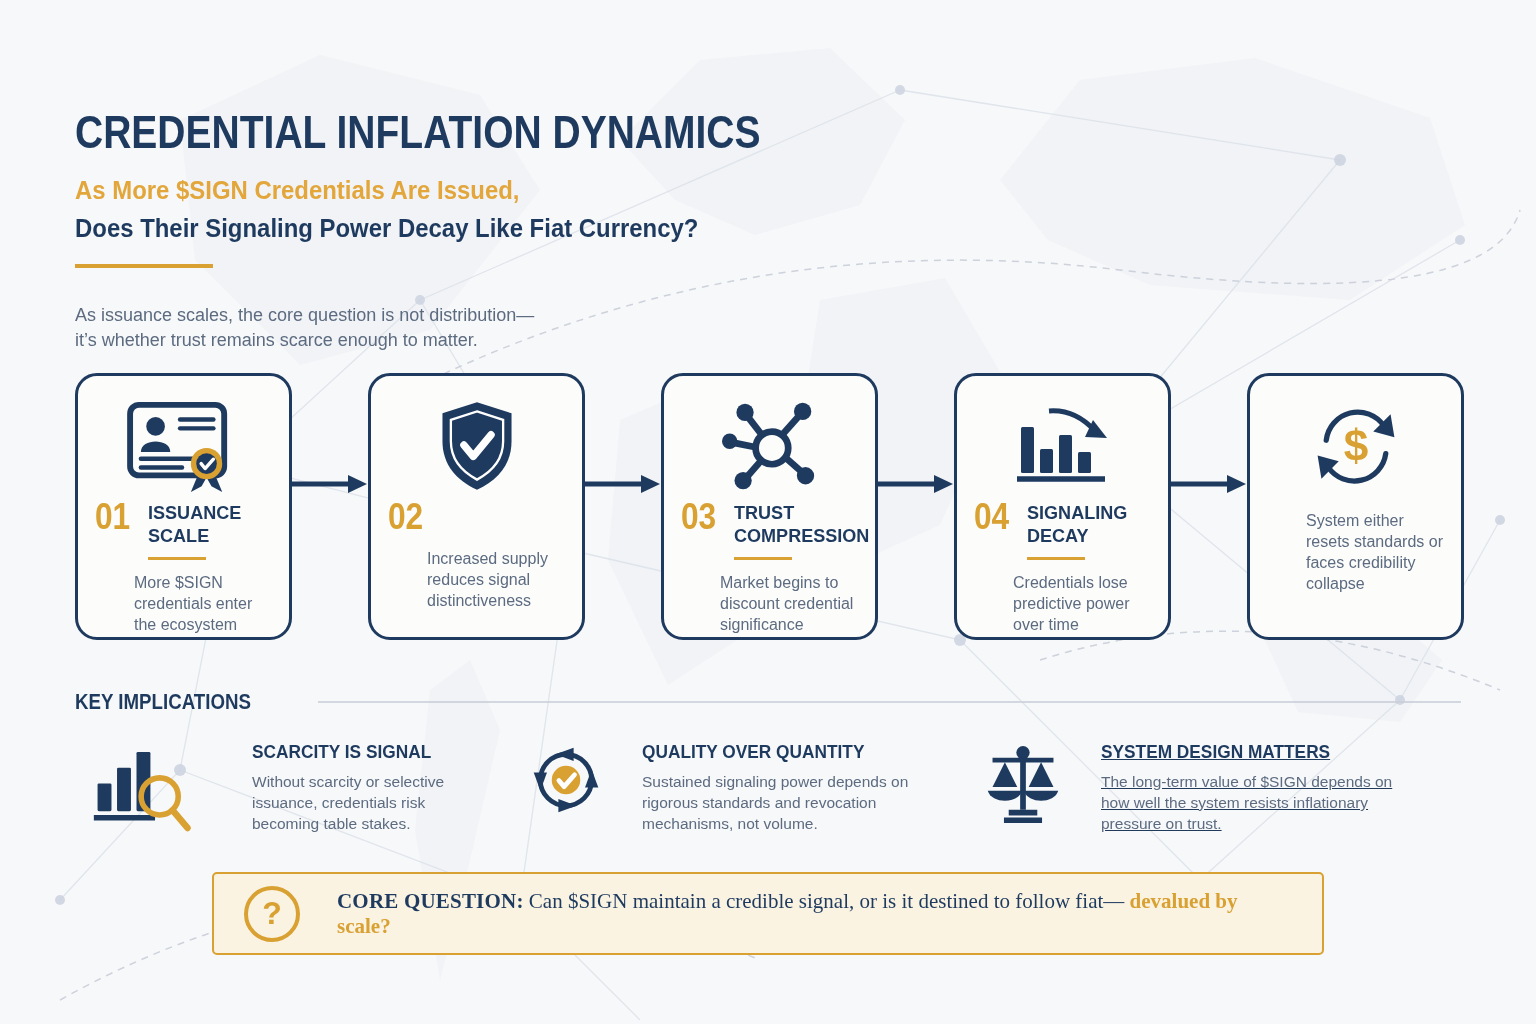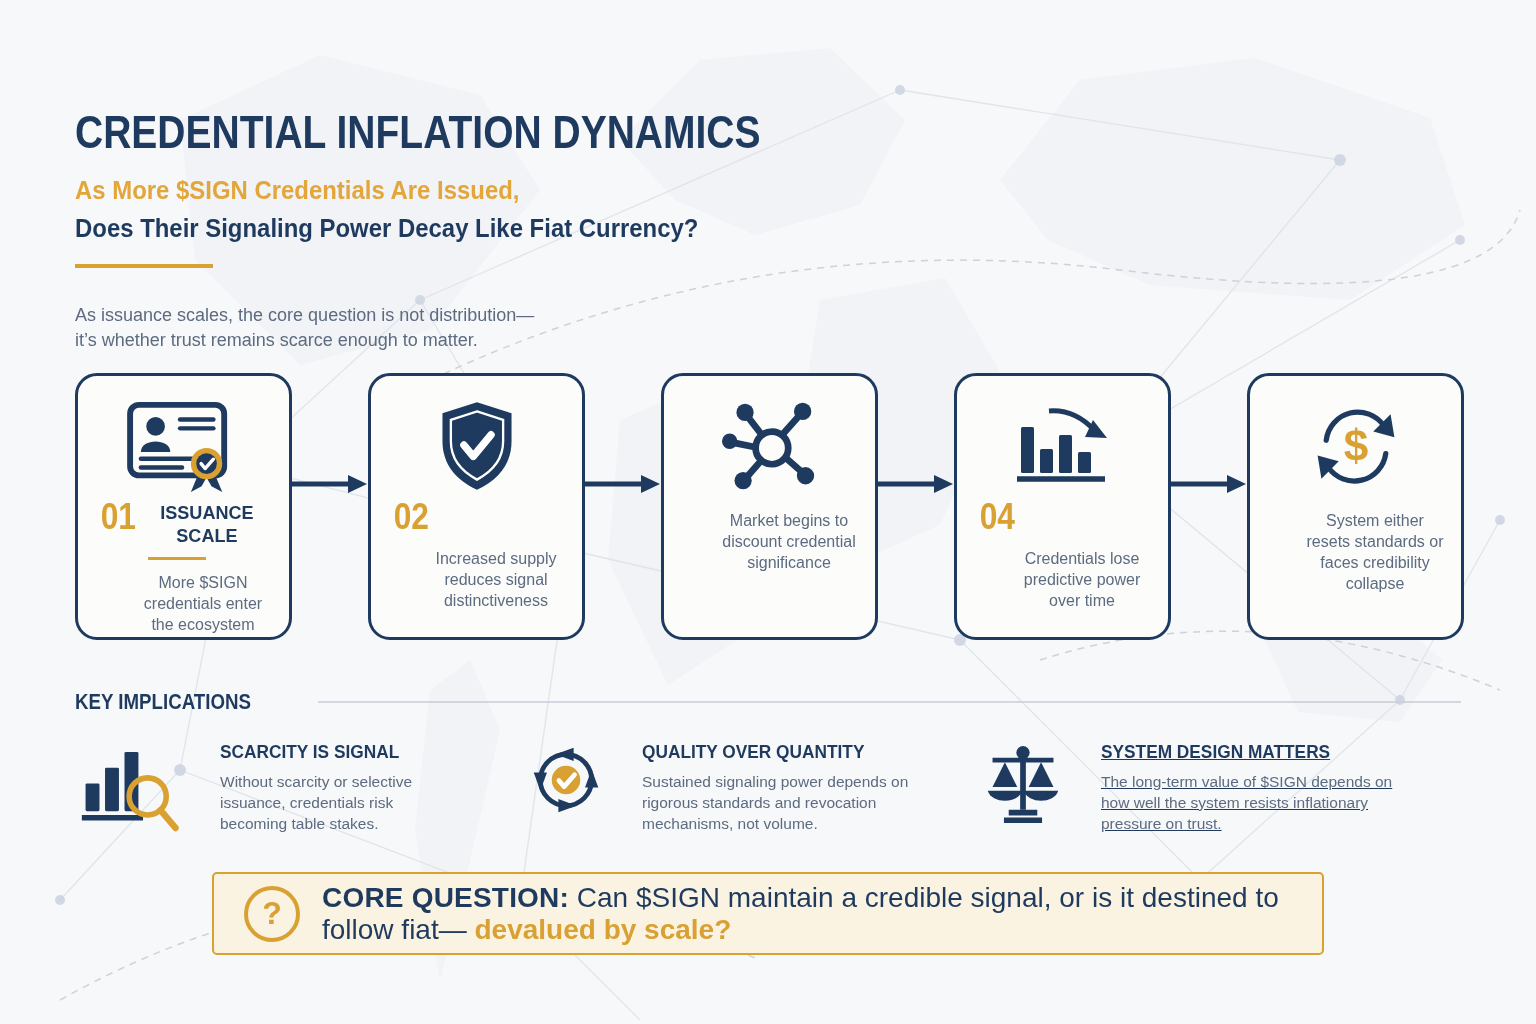--- a/index.html
+++ b/index.html
@@ -44,21 +44,21 @@
   .intro{margin-top:35px;font-size:18px;line-height:25px;color:var(--body);}
 
   
   .steps{left:75px;top:373px;width:1387px;height:267px;display:flex;justify-content:space-between;align-items:stretch;}
   .step-card{
     width:217px;height:267px;background:var(--card-bg);
     border:3px solid var(--navy);border-radius:22px;
     display:flex;flex-direction:column;flex:0 0 auto;
   }
   .card-icon{height:104px;margin-top:18px;display:flex;align-items:center;justify-content:center;}
-  .card-text{padding:0 17px;text-align:center;}
+  .card-text{padding:0 17px;}
   .title-row{display:flex;align-items:flex-start;}
   .step-num{
     font-size:36px;font-weight:bold;color:var(--gold);line-height:38px;
     width:53px;flex:0 0 auto;transform:scaleX(0.88);transform-origin:left center;
   }
   .titlewrap{padding-top:3px;width:145px;}
   .step-title{font-size:19px;font-weight:bold;color:var(--navy);line-height:23px;
     transform:scaleX(0.95);transform-origin:left center;}
   .step-divider{margin-top:10px;width:58px;height:3px;background:var(--gold);}
   .step-desc{margin-top:12px;font-size:16px;line-height:21px;color:var(--body);margin-left:39px;}
@@ -70,36 +70,36 @@
     font-size:22px;font-weight:bold;color:var(--navy);white-space:nowrap;
     transform:scaleX(0.85);transform-origin:left center;
   }
   .imp-line{flex:1;height:2px;background:var(--line);margin-left:-8px;opacity:.8;}
   .imp-item{display:flex;align-items:flex-start;}
   .imp-item .imp-icon{flex:0 0 auto;}
   .imp-text{margin-left:38px;}
   .imp-title{font-size:18px;font-weight:bold;color:var(--navy);
     transform:scaleX(0.96);transform-origin:left center;white-space:nowrap;}
   .imp-desc{margin-top:8px;font-size:15.5px;line-height:21px;color:var(--body);}
-  .imp-1{left:80px;top:742px;}   .imp-1 .imp-desc{width:235px;}
+  .imp-1{left:92px;top:742px;gap:20px;}   .imp-1 .imp-desc{width:235px;}
   .imp-2{left:528px;top:742px;}  .imp-2 .imp-desc{width:292px;}
   .imp-3{left:983px;top:742px;text-decoration:underline;}  .imp-3 .imp-desc{width:305px;}
 
   
   .core-box{
     left:212px;top:872px;width:1112px;height:83px;
     background:var(--cream);border:2px solid var(--gold);border-radius:5px;
     display:flex;align-items:center;padding:0 30px;
   }
   .q-circle{
     width:56px;height:56px;border:4px solid var(--gold);border-radius:50%;
     display:flex;align-items:center;justify-content:center;
     color:var(--gold);font-size:32px;font-weight:bold;flex:0 0 auto;
   }
-  .core-text{margin-left:22px;font-size:28px;color:var(--navy);}
+  .core-text{margin-left:37px;font-size:21px;color:var(--navy);font-family:Liberation Serif, serif;}
   .core-label{font-weight:bold;letter-spacing:.2px;}
   .core-q{font-weight:500;}
   .core-highlight{color:var(--gold);font-weight:bold;}
 </style>
 </head>
 <body>
 
 <svg class="bg-decor" width="1536" height="1024" viewBox="0 0 1536 1024">
   <g fill="#EDEFF4" stroke="none" opacity="0.55">
     <polygon points="180,120 320,55 480,95 540,190 430,330 300,365 195,260"></polygon>
@@ -224,20 +224,27 @@
         <g fill="#1E3A5F">
           <circle cx="29" cy="15" r="9"></circle>
           <circle cx="89" cy="14" r="9"></circle>
           <circle cx="13" cy="45" r="8"></circle>
           <circle cx="27" cy="86" r="9"></circle>
           <circle cx="92" cy="81" r="9"></circle>
         </g>
       </svg>
     </div>
     <div class="card-text">
+      <div class="title-row">
+        <div class="step-num">03</div>
+        <div class="titlewrap">
+          <div class="step-title">TRUST COMPRESSION</div>
+          <div class="step-divider"></div>
+        </div>
+      </div>
       <div class="step-desc">Market begins to discount credential significance</div>
     </div>
   </div>
 
   <div class="flow-arrow">
     <svg width="76" height="22" viewBox="0 0 76 22">
         <line x1="0" y1="11" x2="57" y2="11" stroke="#1E3A5F" stroke-width="5"></line>
         <polygon points="56,2 75,11 56,20" fill="#1E3A5F"></polygon>
       </svg>
   </div>
@@ -252,20 +259,24 @@
           <rect x="65" y="47" width="13" height="21" rx="1.5"></rect>
         </g>
         <line x1="4" y1="74" x2="92" y2="74" stroke="#1E3A5F" stroke-width="5.5"></line>
         <path d="M36 6 Q62 4 82 26" stroke="#1E3A5F" stroke-width="5" fill="none"></path>
         <polygon points="80,15 94,33 72,32" fill="#1E3A5F"></polygon>
       </svg>
     </div>
     <div class="card-text">
       <div class="title-row">
         <div class="step-num">04</div>
+        <div class="titlewrap">
+          <div class="step-title">SIGNALING DECAY</div>
+          <div class="step-divider"></div>
+        </div>
       </div>
       <div class="step-desc">Credentials lose predictive power over time</div>
     </div>
   </div>
 
   <div class="flow-arrow">
     <svg width="76" height="22" viewBox="0 0 76 22">
         <line x1="0" y1="11" x2="57" y2="11" stroke="#1E3A5F" stroke-width="5"></line>
         <polygon points="56,2 75,11 56,20" fill="#1E3A5F"></polygon>
       </svg>

